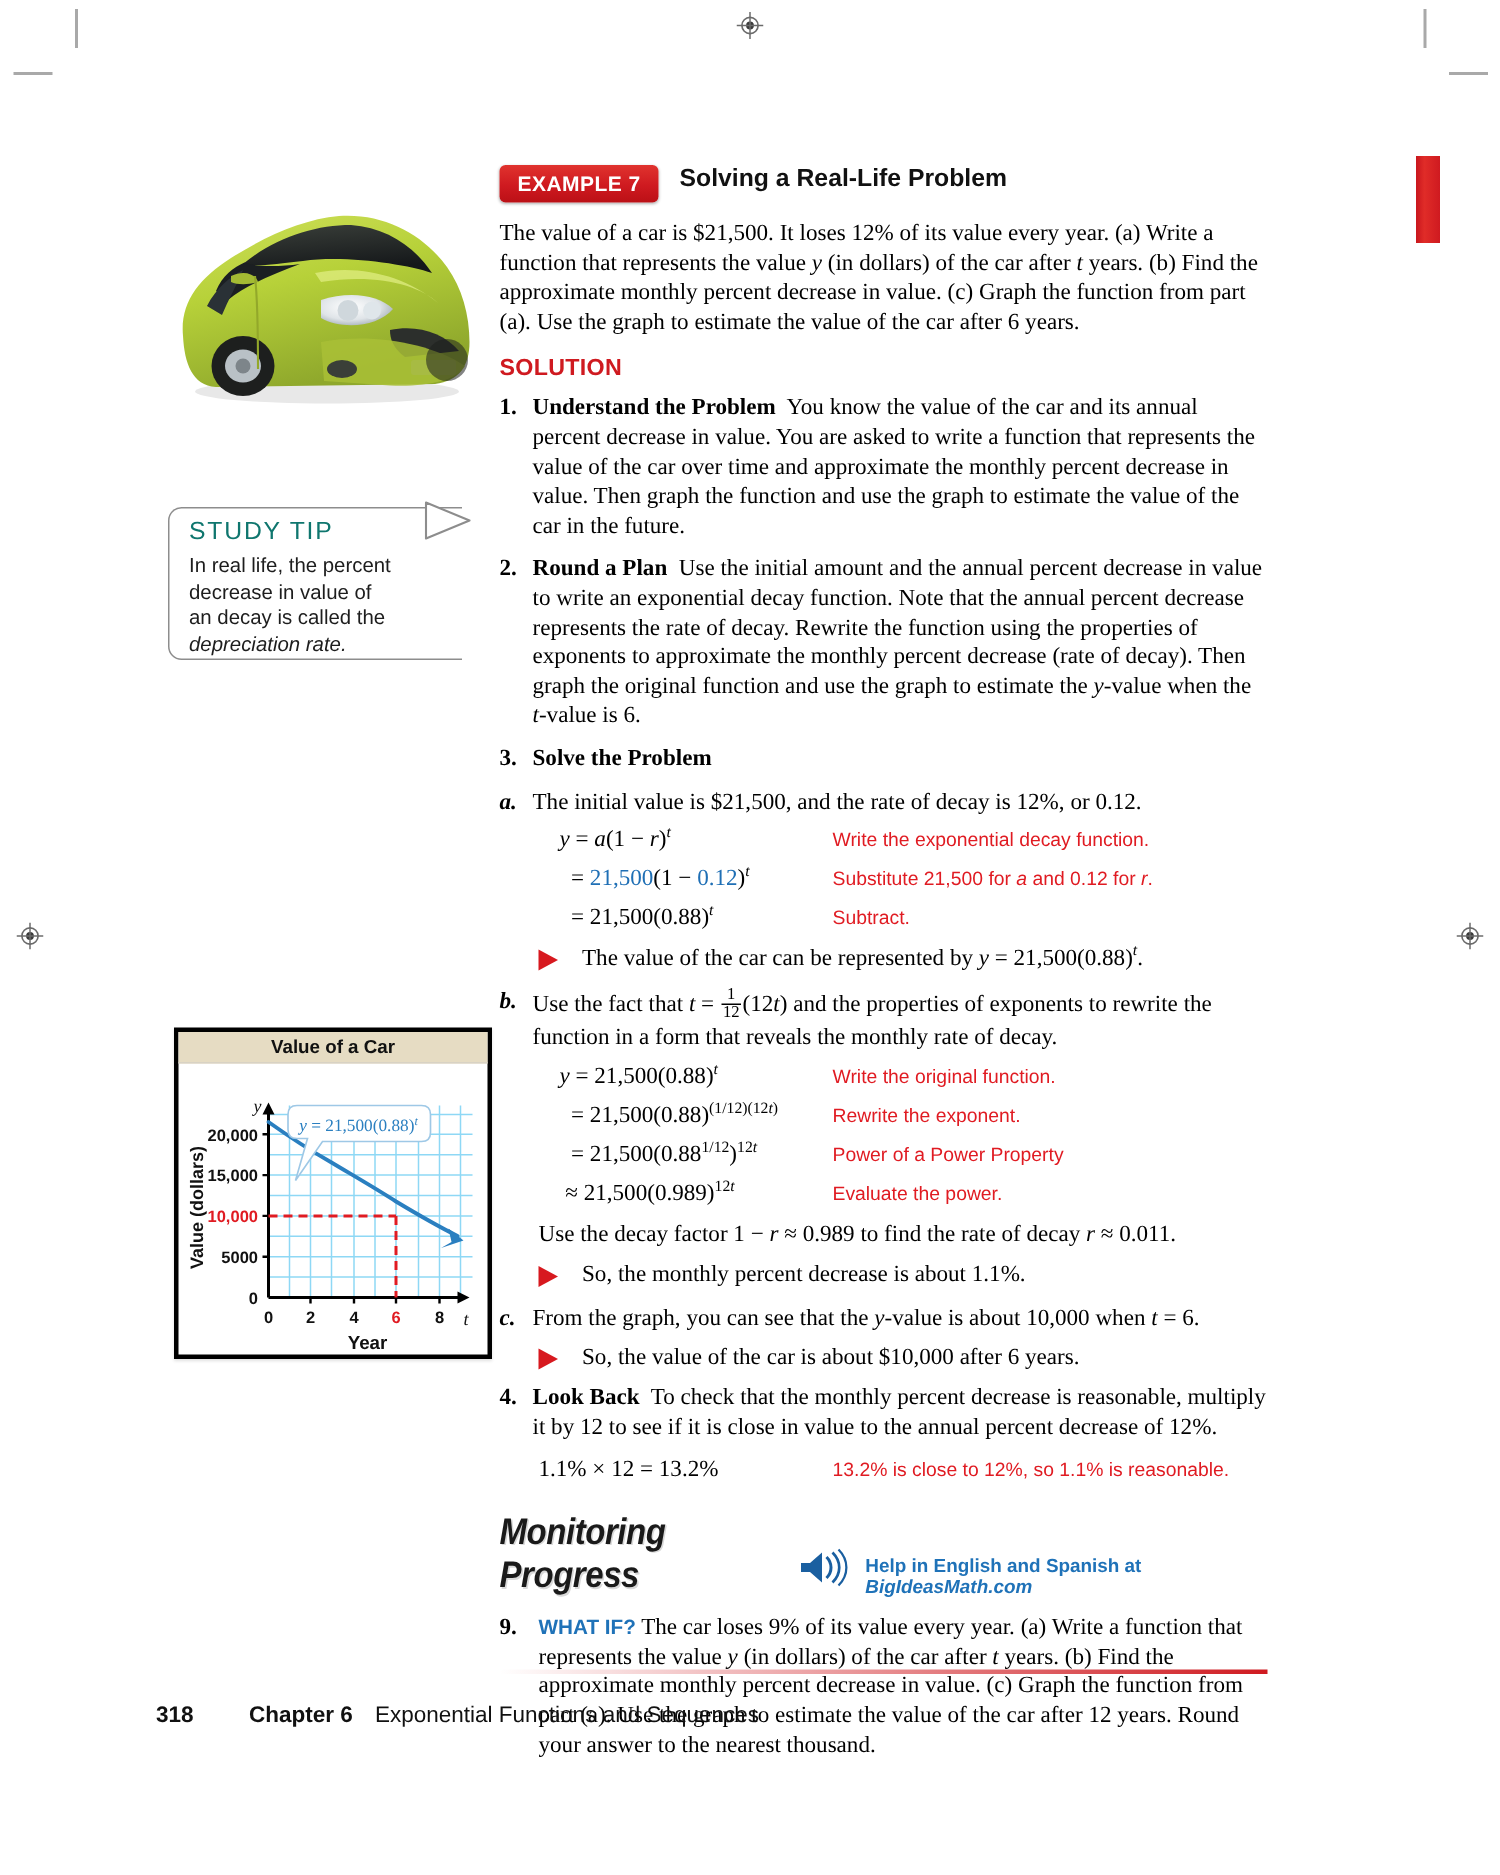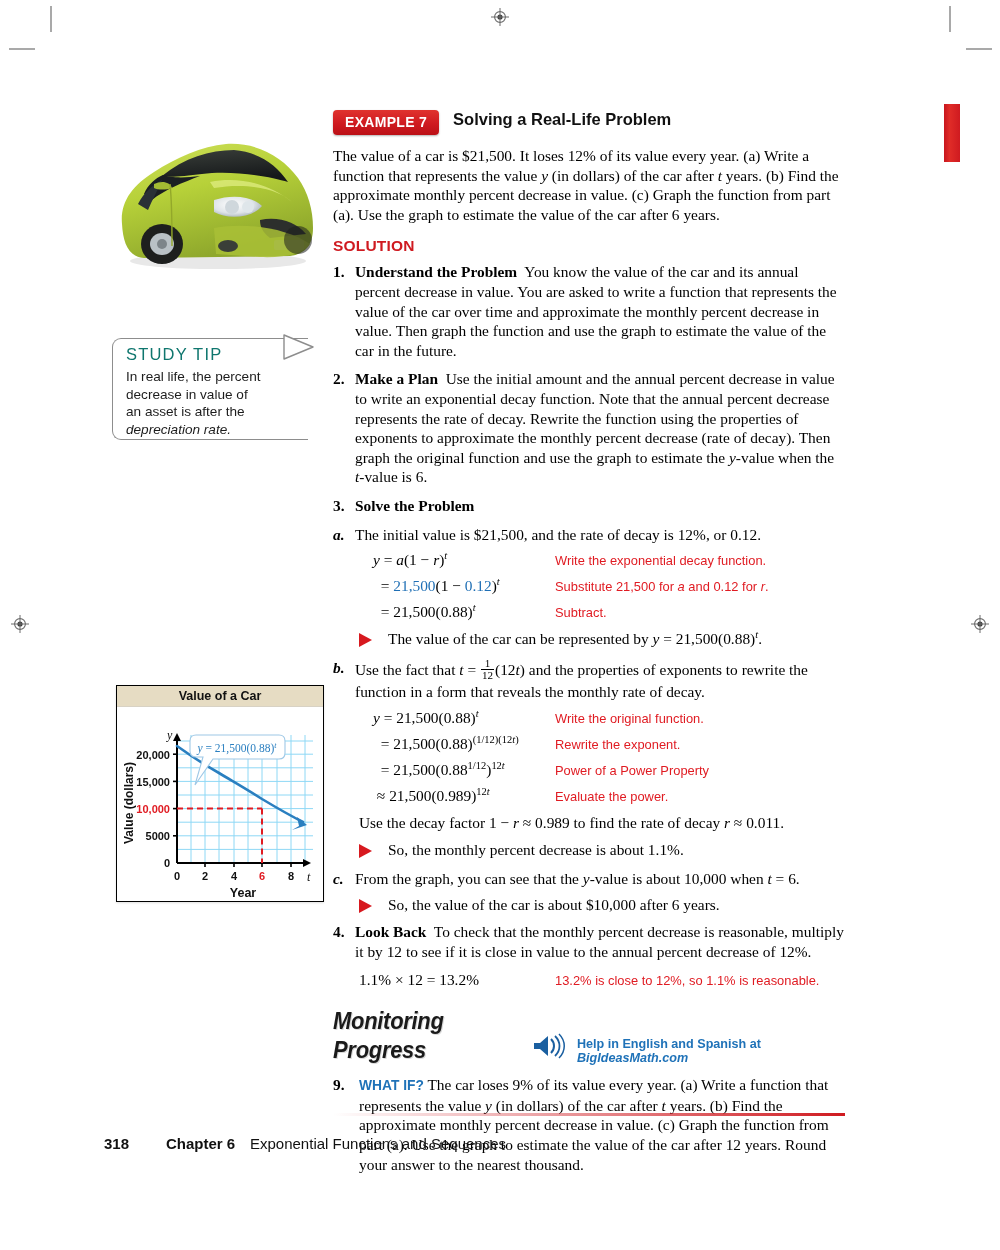--- a/index.html
+++ b/index.html
@@ -44,21 +44,21 @@
   }
   .studytip-body{
     font-family:"Liberation Sans",sans-serif;
     font-size:13.6px;line-height:17.5px;color:#1d1d1d;
   }
   .studytip-body em{font-style:italic;}
 
   
   .graph-card{
     position:absolute;left:116px;top:685px;width:206px;height:215px;
-    background:#fff;border:1px solid #000000;
+    background:#fff;border:3px solid #000000;
     box-shadow:0 1px 2px rgba(0,0,0,.12);
   }
   .graph-title{
     height:20px;background:#e6dcc3;border-bottom:1px solid #d8d2c4;
     font-family:"Liberation Sans",sans-serif;font-weight:bold;font-size:12.5px;
     display:flex;align-items:center;justify-content:center;color:#111;
   }
   .graph-area{position:relative;width:100%;height:194px;}
   .graph-area svg{display:block;}
 
@@ -255,21 +255,21 @@
     <div class="arrowhead">
       <svg width="34" height="28" viewBox="0 0 34 28">
         <path d="M2,2 L31,14 L2,26 Z" fill="#ffffff" stroke="#8d8d8d" stroke-width="1.4" stroke-linejoin="round"></path>
       </svg>
     </div>
     <div class="inner">
       <div class="studytip-title">STUDY TIP</div>
       <div class="studytip-body">
         <span>In real life, the percent</span><br>
         <span>decrease in value of</span><br>
-        <span>an asset is after the</span><br>
+        <span>an decay is called the</span><br>
         <em>depreciation rate.</em>
       </div>
     </div>
   </div>
 
   <div class="graph-card">
     <div class="graph-title">Value of a Car</div>
     <div class="graph-area">
       <svg width="204" height="194" viewBox="0 0 204 194">
 
@@ -379,21 +379,21 @@
         You know the value of the car and its annual percent
         decrease in value. You are asked to write a function that represents the value of the
         car over time and approximate the monthly percent decrease in value. Then graph
         the function and use the graph to estimate the value of the car in the future.
       </div>
     </div>
 
     <div class="step">
       <div class="step-num">2.</div>
       <div class="step-body">
-        <b>Make a Plan</b>&nbsp;
+        <b>Round a Plan</b>&nbsp;
         Use the initial amount and the annual percent decrease in value
         to write an exponential decay function. Note that the annual percent decrease
         represents the rate of decay. Rewrite the function using the properties of exponents
         to approximate the monthly percent decrease (rate of decay). Then graph the
         original function and use the graph to estimate the <i>y</i>-value when the <i>t</i>-value is 6.
       </div>
     </div>
 
     <div class="step" style="margin-bottom:2px;">
       <div class="step-num">3.</div>

